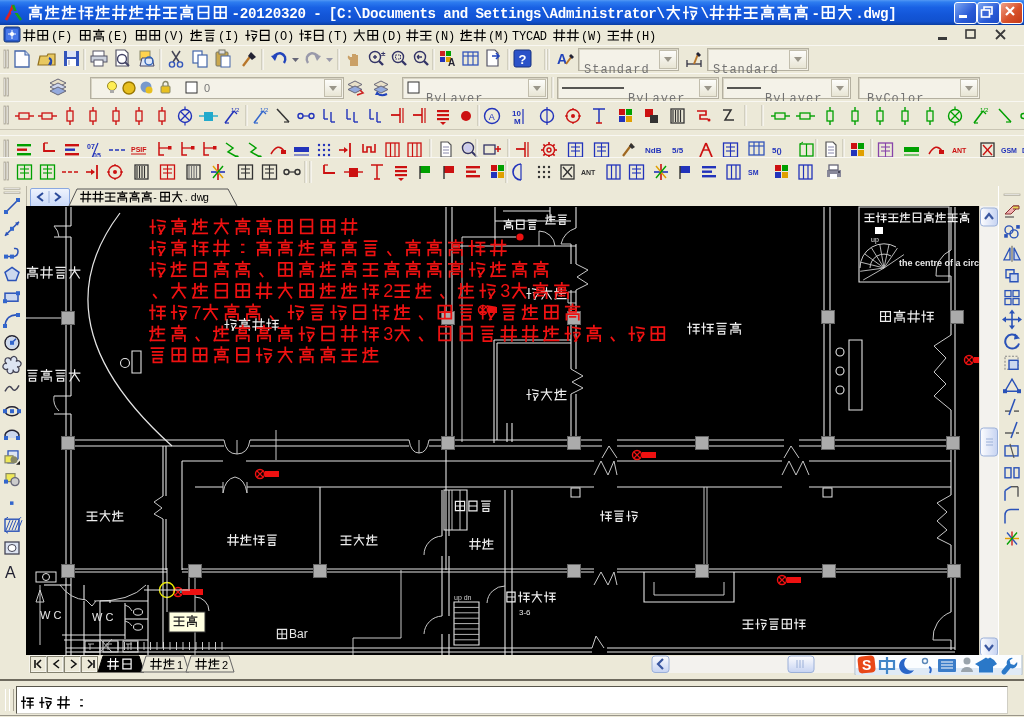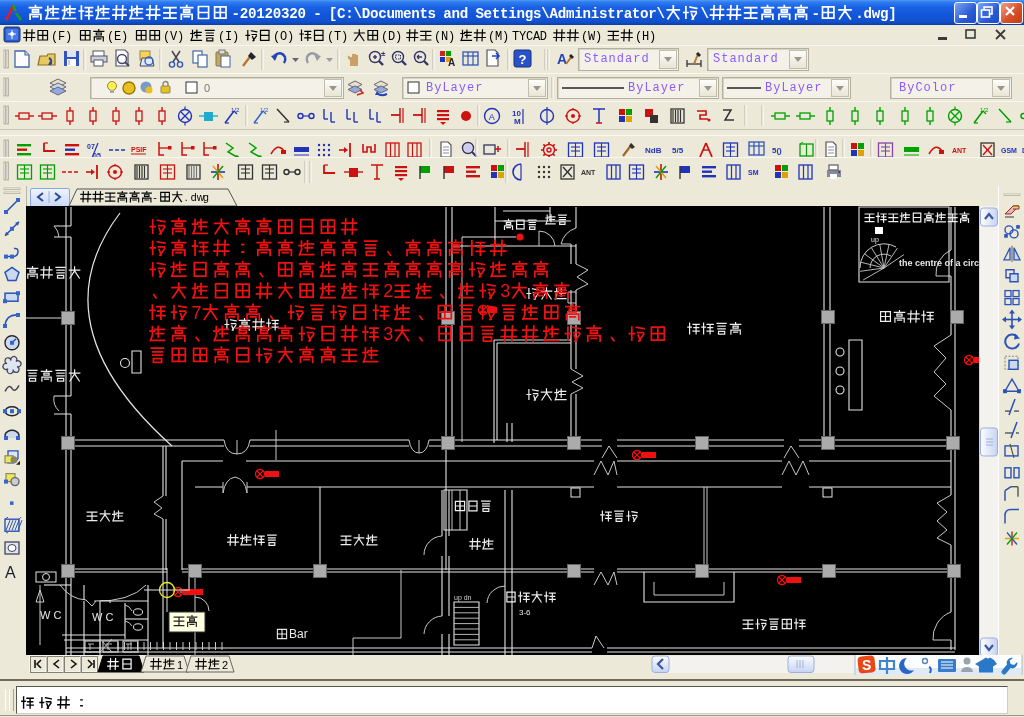--- a/index.html
+++ b/index.html
@@ -1,21 +1,21 @@
 <!DOCTYPE html>
 <html><head>
 <meta charset="utf-8">
 <style>
 html,body{margin:0;padding:0;}
 body{width:1024px;height:717px;overflow:hidden;font-family:"Liberation Sans",sans-serif;}
 #scr{position:absolute;left:0;top:0;width:1024px;height:717px;background:#ece9d8;overflow:hidden;}
 .abs{position:absolute;}
 .tbrow{position:absolute;left:0;width:1024px;background:#ece9d8;border-top:1px solid #f8f7f2;border-bottom:1px solid #c9c5b4;}
 .combo{position:absolute;background:#f4f2e8;border:1px solid #b4b0a0;box-shadow:inset 1px 1px 0 #d8d4c4;}
-.combo .ct2{position:absolute;left:5px;top:3px;font:12px "Liberation Mono",monospace;color:#8b5cf6;letter-spacing:1px;}
+.combo .ct2{position:absolute;left:5px;top:14px;font:12px "Liberation Mono",monospace;color:#737373;letter-spacing:1px;}
 .cbarrow{position:absolute;right:1px;top:1px;bottom:1px;width:16px;background:linear-gradient(180deg,#fdfdfb,#e8e5d4);border:1px solid #c2bead;}
 .cbarrow:after{content:"";position:absolute;left:4px;top:6px;border-left:4px solid transparent;border-right:4px solid transparent;border-top:5px solid #9a968a;}
 .xpbtn{position:absolute;top:2px;width:21px;height:20px;border-radius:3px;border:1px solid #fff;}
 </style>
 </head>
 <body>
 <div id="scr">
 
   <div class="abs" id="titlebar" style="left:0;top:0;width:1024px;height:25px;background:linear-gradient(180deg,#5398f4 0%,#2e7df0 8%,#1961e4 30%,#1356d8 60%,#1151cf 85%,#0d43ae 97%,#0a3c9c 100%);">
     <svg class="abs" style="left:4px;top:3px" width="20" height="20" viewBox="0 0 20 20">
@@ -367,21 +367,21 @@
         </svg>
         <div class="ct2" style="left: 70px;">ByLayer</div>
       </div>
       <div class="combo" style="left: 722px; top: 3px; width: 127px; height: 20px;">
         <div class="cbarrow"></div>
         <svg width="109" height="20" style="position: absolute; left: 0px; top: 0px;">
           <line x1="4" y1="10" x2="38" y2="10" stroke="#222" stroke-width="1.3"></line>
         </svg>
         <div class="ct2" style="left: 42px;">ByLayer</div>
       </div>
-      <div class="combo" style="left: 858px; top: 3px; width: 120px; height: 20px; margin-left: 32px;">
+      <div class="combo" style="left: 858px; top: 3px; width: 120px; height: 20px;">
         <div class="cbarrow"></div>
         <svg width="102" height="20" style="position: absolute; left: 0px; top: 0px;"></svg>
         <div class="ct2" style="left: 8px;">ByColor</div>
       </div>
     </div>
   <div class="tbrow" id="row3" style="top:101px;height:27px;">
       <svg width="1024" height="27" style="position: absolute; left: 0px; top: 0px;">
         <rect x="4" y="4" width="1.5" height="18" fill="#fff" stroke="#a8a494" stroke-width="0.8"></rect>
         <rect x="7" y="4" width="1.5" height="18" fill="#fff" stroke="#a8a494" stroke-width="0.8"></rect>
         <g transform="translate(14,3)">

